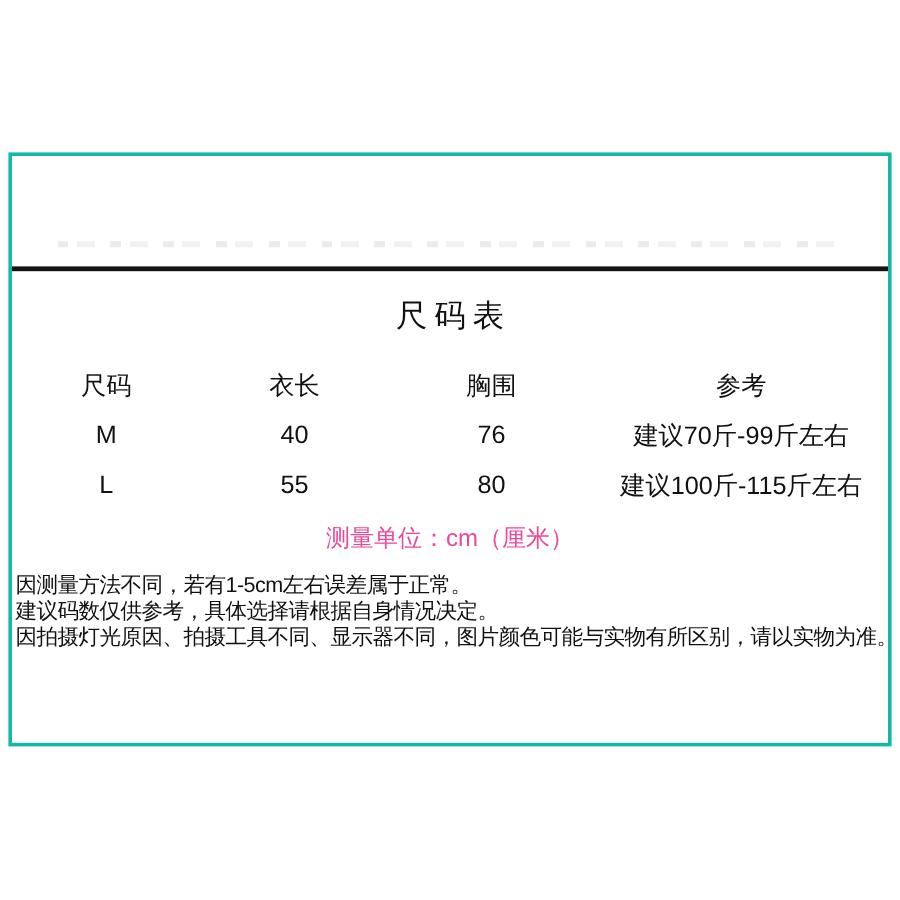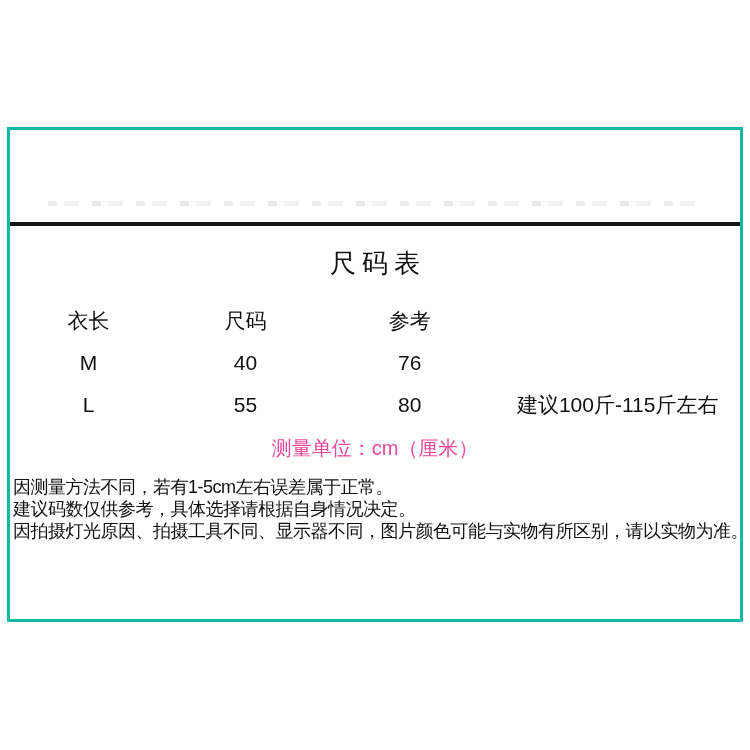--- a/index.html
+++ b/index.html
@@ -96,29 +96,31 @@
   <div class="outer-box">
 
     <div class="top-section">
       <div class="watermark-line"></div>
     </div>
 
     <div class="chart-title">尺码表</div>
 
     <div class="size-table">
       <div class="trow">
+        <div>尺码</div>
         <div>衣长</div>
-        <div>尺码</div>
+        <div>胸围</div>
         <div>参考</div>
       </div>
 
       <div class="trow">
         <div>M</div>
         <div>40</div>
         <div>76</div>
+        <div>建议70斤-99斤左右</div>
       </div>
 
       <div class="trow">
         <div>L</div>
         <div>55</div>
         <div>80</div>
         <div>建议100斤-115斤左右</div>
       </div>
 
 

